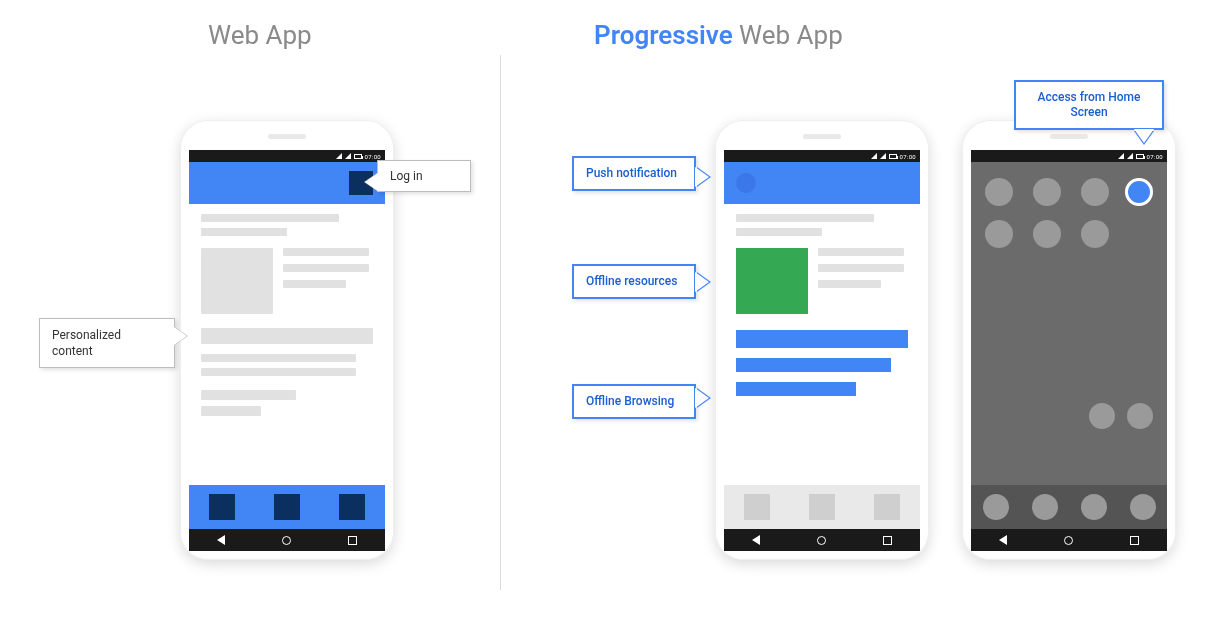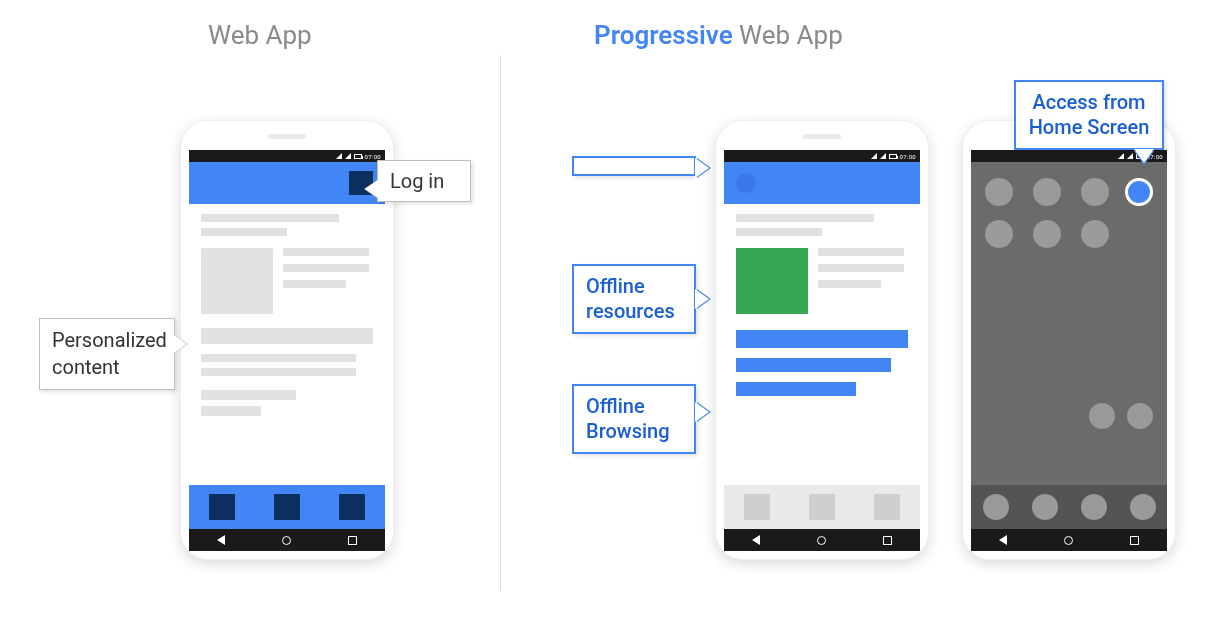--- a/index.html
+++ b/index.html
@@ -116,21 +116,21 @@
   .home-dock .dot { width:26px; height:26px; border-radius:50%; background:#9a9a9a; }
   .home-side-dots { position:absolute; right:14px; bottom:78px; display:flex; gap:12px; }
   .home-side-dots .dot { width:26px; height:26px; border-radius:50%; background:#9a9a9a; }
 
   
   .callout {
     position:absolute;
     background:#fff;
     border:1px solid #bdbdbd;
     padding:8px 12px;
-    font-size:20px; color:#333;
+    font-size:12px; color:#333;
     box-shadow: 2px 2px 4px rgba(0,0,0,.12);
   }
   .callout.blue { border:2px solid #4285f4; color:#1a5fd0; font-weight:500; }
   .callout.blue.center { text-align:center; }
   .callout .pointer {
     position:absolute; width:0; height:0;
   }
   
   .ptr-right-grey {
     right:-13px; top:50%; transform:translateY(-50%);
@@ -253,20 +253,21 @@
     </div>
     <div class="nav-bar">
       <div class="nav-tri"></div>
       <div class="nav-circ"></div>
       <div class="nav-sq"></div>
     </div>
   </div>
 </div>
 
 <div class="callout blue" style="left:572px; top:156px; width:124px; line-height:1.25;">
+  <span>Push notification</span>
   <div class="pointer ptr-right-blue" style="top:60%;"></div>
 </div>
 <div class="callout blue" style="left:572px; top:264px; width:124px; line-height:1.25;">
   <span>Offline resources</span>
   <div class="pointer ptr-right-blue" style="top:50%;"></div>
 </div>
 <div class="callout blue" style="left:572px; top:384px; width:124px; line-height:1.25;">
   <span>Offline Browsing</span>
   <div class="pointer ptr-right-blue" style="top:40%;"></div>
 </div>

